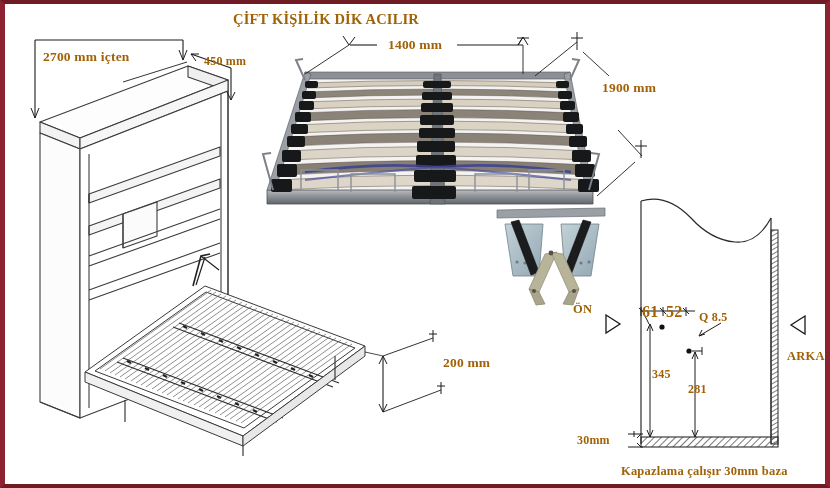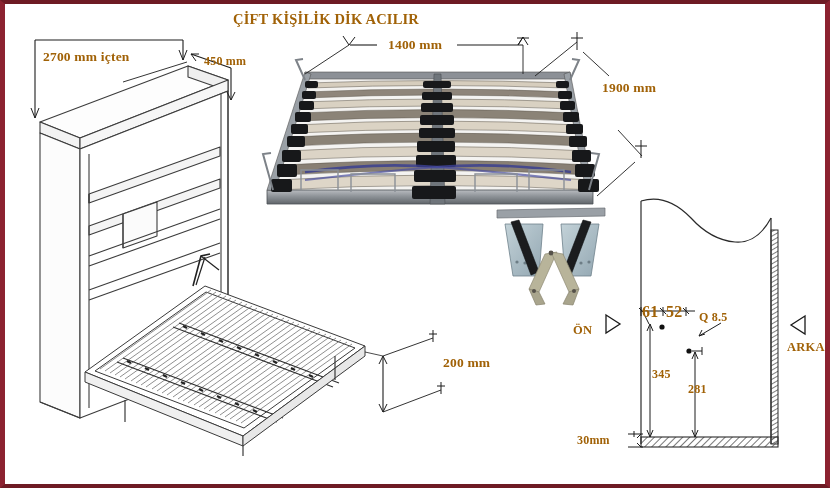--- a/index.html
+++ b/index.html
@@ -415,31 +415,32 @@
     <div class="lbl dim" style="left:38px; top:46px;">2700  mm içten</div>
 
     <div class="lbl dim-s" style="left:199px; top:51px;">450 mm</div>
 
     <div class="lbl dim" style="left:383px; top:34px;">1400 mm</div>
 
     <div class="lbl dim" style="left:581px; top:77px;margin-left:16px;">1900 mm</div>
 
     <div class="lbl dim" style="left:438px; top:352px;">200 mm</div>
 
-    <div class="lbl side" style="left:568px; top:320px;">ÖN</div>
-
-    <div class="lbl side" style="left:782px; top:337px;">ARKA</div>
+    <div class="lbl side" style="left:568px; top:299px;">ÖN</div>
+
+    <div class="lbl side" style="left:782px; top:346px;">ARKA</div>
 
     <div class="lbl dim-xs" style="left:637px; top:300px;">61</div>
 
     <div class="lbl dim-xs" style="left:661px; top:300px;">52</div>
 
     <div class="lbl dim-s" style="left:694px; top:307px;">Q 8.5</div>
 
     <div class="lbl dim-s" style="left:639px; top:364px;margin-left:8px;">345</div>
 
     <div class="lbl dim-s" style="left:683px; top:379px;">281</div>
 
     <div class="lbl dim-s" style="left:572px; top:430px;text-align:center;">30mm</div>
 
+    <div class="lbl cap" style="left:616px; top:461px;">Kapazlama çalışır 30mm baza</div>
 
   </div>
 </div>
 
 </body></html>

